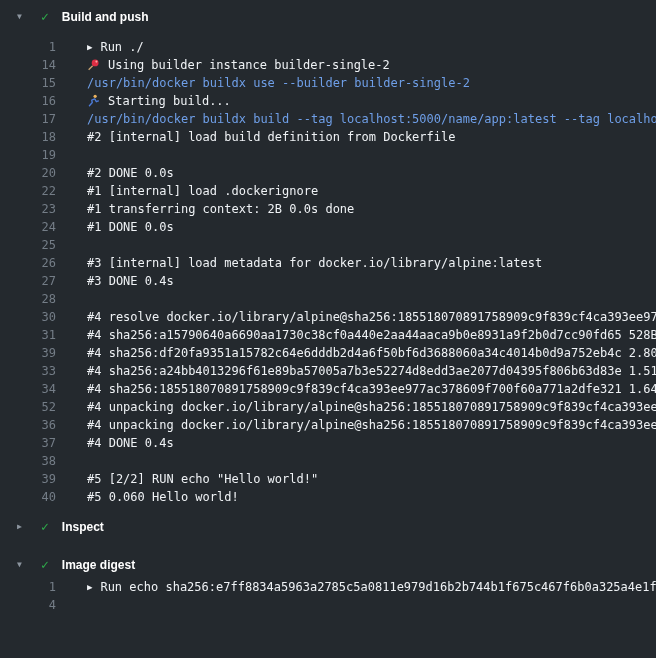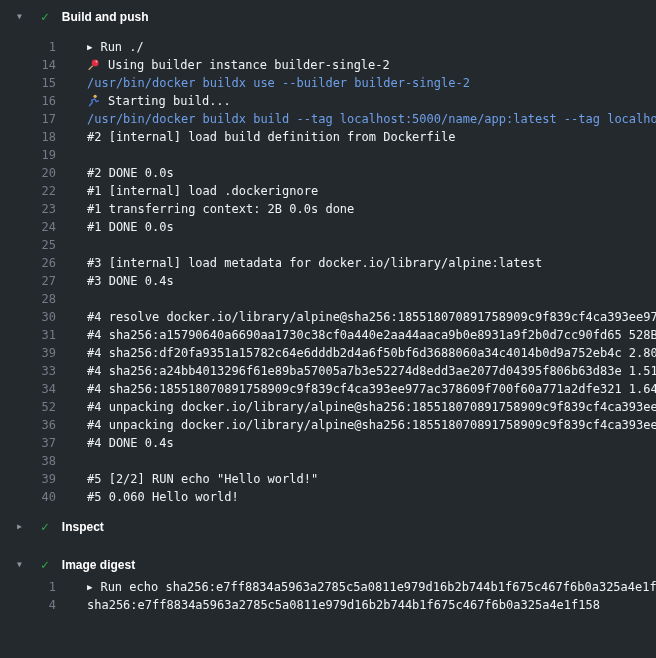--- a/index.html
+++ b/index.html
@@ -196,17 +196,16 @@
       <span class="title">Image digest</span>
     </div>
     <div class="lines">
   <div class="line">
     <span class="num">1</span>
     <span class="content"><span class="pfx-play">▶</span>Run echo sha256:e7ff8834a5963a2785c5a0811e979d16b2b744b1f675c467f6b0a325a4e1f158</span>
   </div>
 
   <div class="line">
     <span class="num">4</span>
-    <span class="content">sha256:e7ff8834a5963a2785c5a0811e979d16b2b744b1f675c467f6b0a325a4e1f158</span>
   </div>
 </div>
   </section>
 </div>
 
 </body></html>

